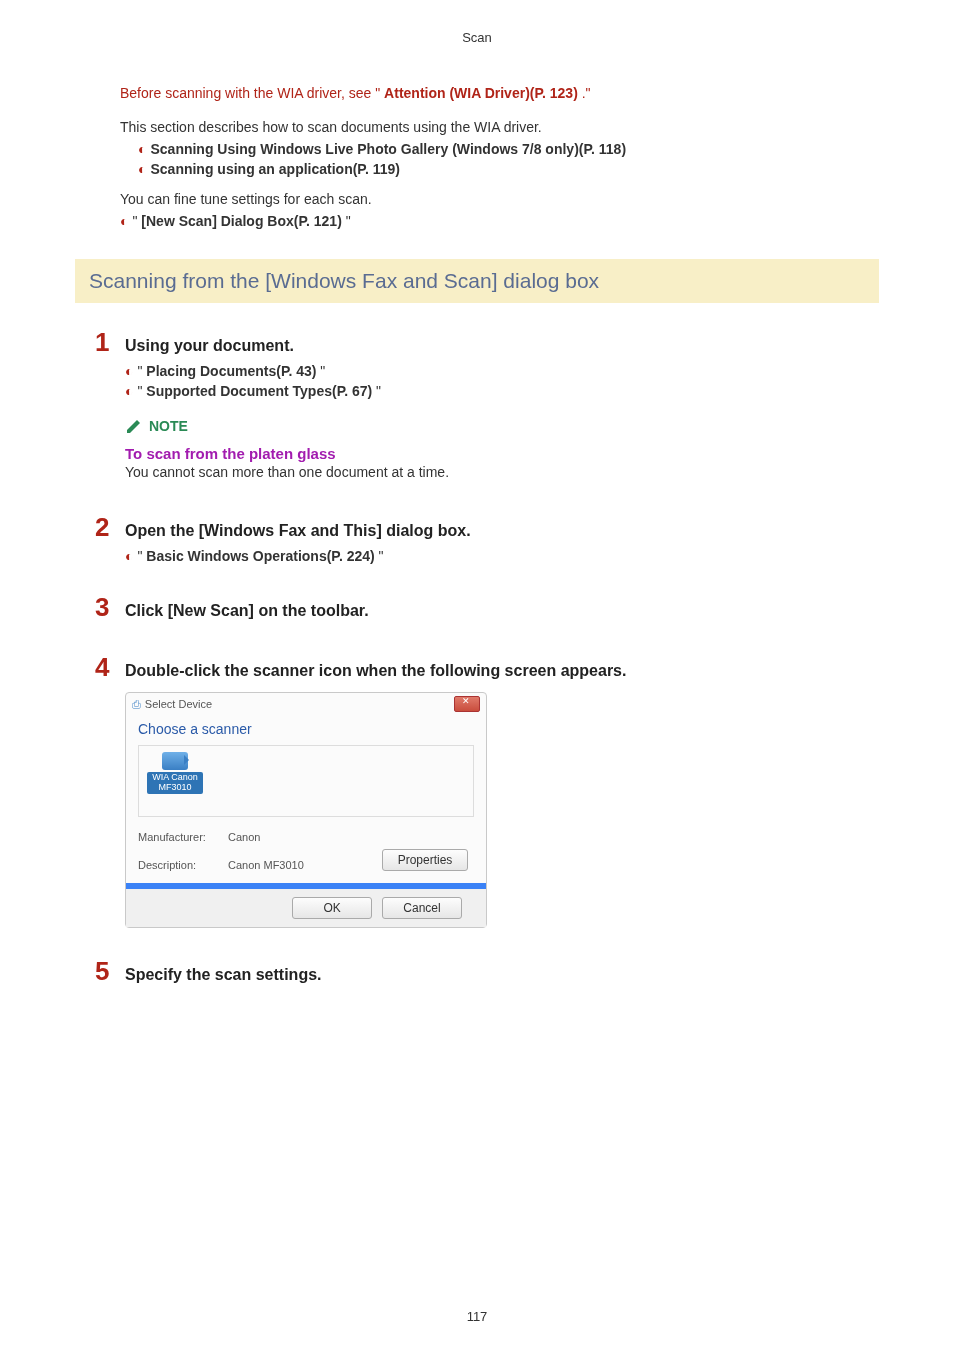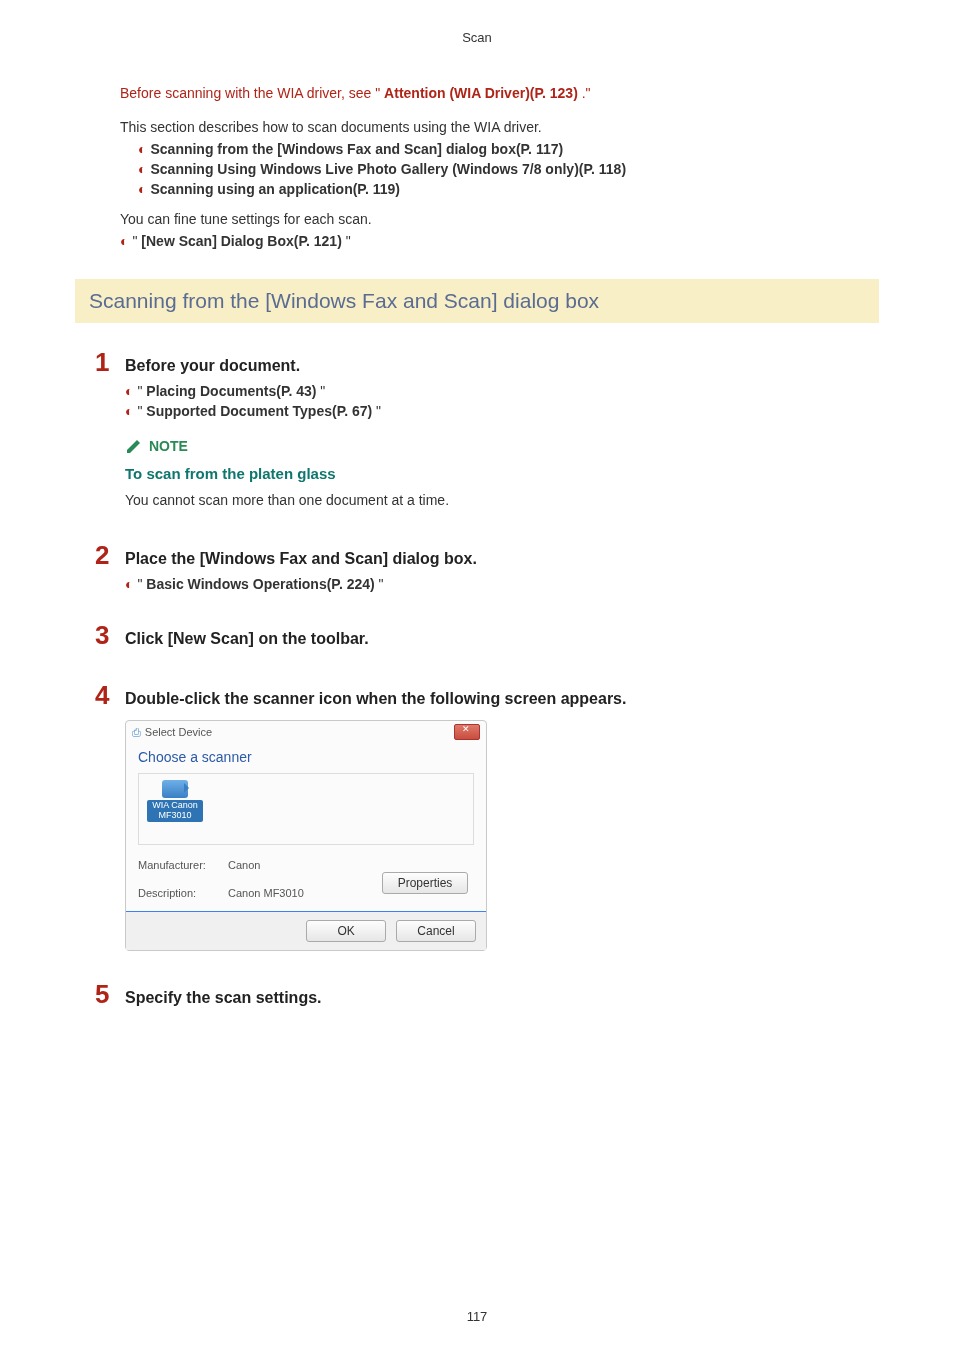--- a/index.html
+++ b/index.html
@@ -94,24 +94,24 @@
     color: #2a8a55;
     font-weight: bold;
     font-size: 14px;
     margin-bottom: 10px;
   }
   .pencil-icon {
     display: inline-block;
     width: 18px; height: 18px; margin-right: 6px;
   }
   .note-sub-title {
-    color: #0f766e;
+    color: #a21caf;
     font-weight: bold;
     font-size: 15px;
-    margin-bottom: 10px;
+    margin-bottom: 2px;
   }
   .note-text { font-size: 14px; color: #333; }
   .dialog-img {
     margin: 12px 0 10px 50px;
     width: 360px;
     border: 1px solid #c9c9c9;
     border-radius: 4px;
     background: #fbfbfb;
     font-family: "Segoe UI", Tahoma, sans-serif;
   }
@@ -175,23 +175,23 @@
     text-align:center;
     font-size: 12px;
     padding: 3px 10px;
     border: 1px solid #aaa;
     border-radius: 3px;
     background: linear-gradient(#fdfdfd,#e6e6e6);
     color:#333;
   }
   .dlg-foot {
     text-align: right;
-    padding: 8px 10px;
+    padding: 8px 24px;
     background: #f0f0f0;
-    border-top: 1px solid #3b82f6;
+    border-top: 6px solid #3b82f6;
   }
   .dlg-foot .win-btn { margin-left: 6px; min-width: 58px; }
   .page-num {
     text-align: center;
     position: absolute;
     bottom: 26px; left: 0; right: 0;
     font-size: 13px;
   }
 </style>
 </head>
@@ -203,40 +203,37 @@
 
 
   <div class="content-indent">
     <div class="warn-line">
       <span>Before scanning with the WIA driver, see " </span><span class="bold">Attention (WIA Driver)(P. 123)</span><span> ."</span>
     </div>
 
     <div class="intro">This section describes how to scan documents using the WIA driver.</div>
 
     <div class="link-row">
-      <span class="arrow">◐</span><span>Scanning from the [Windows Fax and Scan] dialog box(P. 117)</span>
-    </div>
-    <div class="link-row">
       <span class="arrow">◐</span><span>Scanning Using Windows Live Photo Gallery (Windows 7/8 only)(P. 118)</span>
     </div>
     <div class="link-row">
       <span class="arrow">◐</span><span>Scanning using an application(P. 119)</span>
     </div>
 
     <div class="intro" style="margin-top:14px;">You can fine tune settings for each scan.</div>
     <div class="link-row" style="margin-left:0;">
       <span class="arrow">◐</span><span class="pre-q">" </span><span class="quoted-link">[New Scan] Dialog Box(P. 121)</span><span class="post-q"> "</span>
     </div>
   </div>
 
   <div class="sub-heading-bar">Scanning from the [Windows Fax and Scan] dialog box</div>
 
   <div class="step">
     <div class="step-num">1</div>
-    <div class="step-text">Before your document.</div>
+    <div class="step-text">Using your document.</div>
   </div>
   <div class="step-sub">
     <div class="link-row">
       <span class="arrow">◐</span><span class="pre-q">" </span><span class="quoted-link">Placing Documents(P. 43)</span><span class="post-q"> "</span>
     </div>
     <div class="link-row">
       <span class="arrow">◐</span><span class="pre-q">" </span><span class="quoted-link">Supported Document Types(P. 67)</span><span class="post-q"> "</span>
     </div>
   </div>
 
@@ -248,21 +245,21 @@
           </svg>
       </span>
       <span>NOTE</span>
     </div>
     <div class="note-sub-title">To scan from the platen glass</div>
     <div class="note-text">You cannot scan more than one document at a time.</div>
   </div>
 
   <div class="step" style="margin-top:34px;">
     <div class="step-num">2</div>
-    <div class="step-text">Place the [Windows Fax and Scan] dialog box.</div>
+    <div class="step-text">Open the [Windows Fax and This] dialog box.</div>
   </div>
   <div class="step-sub">
     <div class="link-row">
       <span class="arrow">◐</span><span class="pre-q">" </span><span class="quoted-link">Basic Windows Operations(P. 224)</span><span class="post-q"> "</span>
     </div>
   </div>
 
   <div class="step" style="margin-top:30px;">
     <div class="step-num">3</div>
     <div class="step-text">Click [New Scan] on the toolbar.</div>

